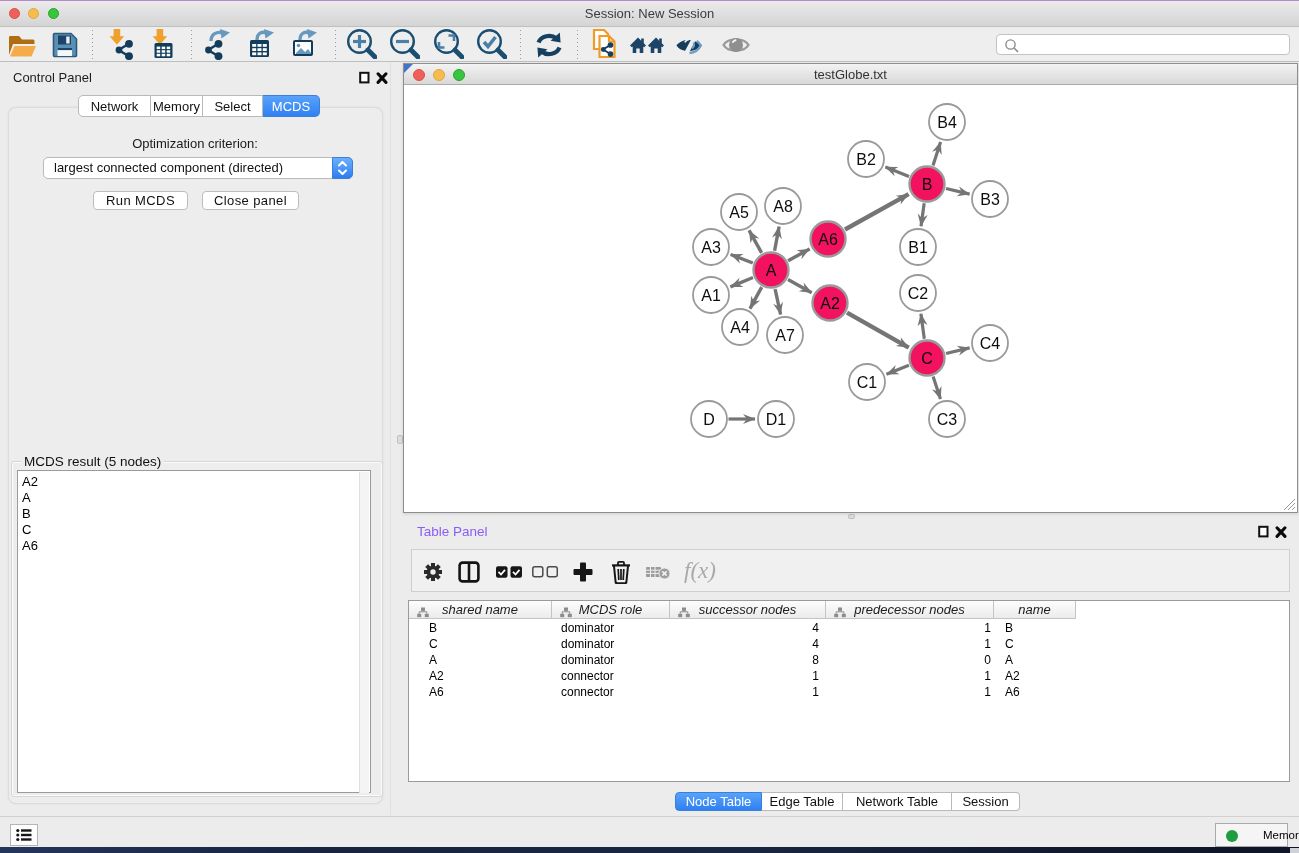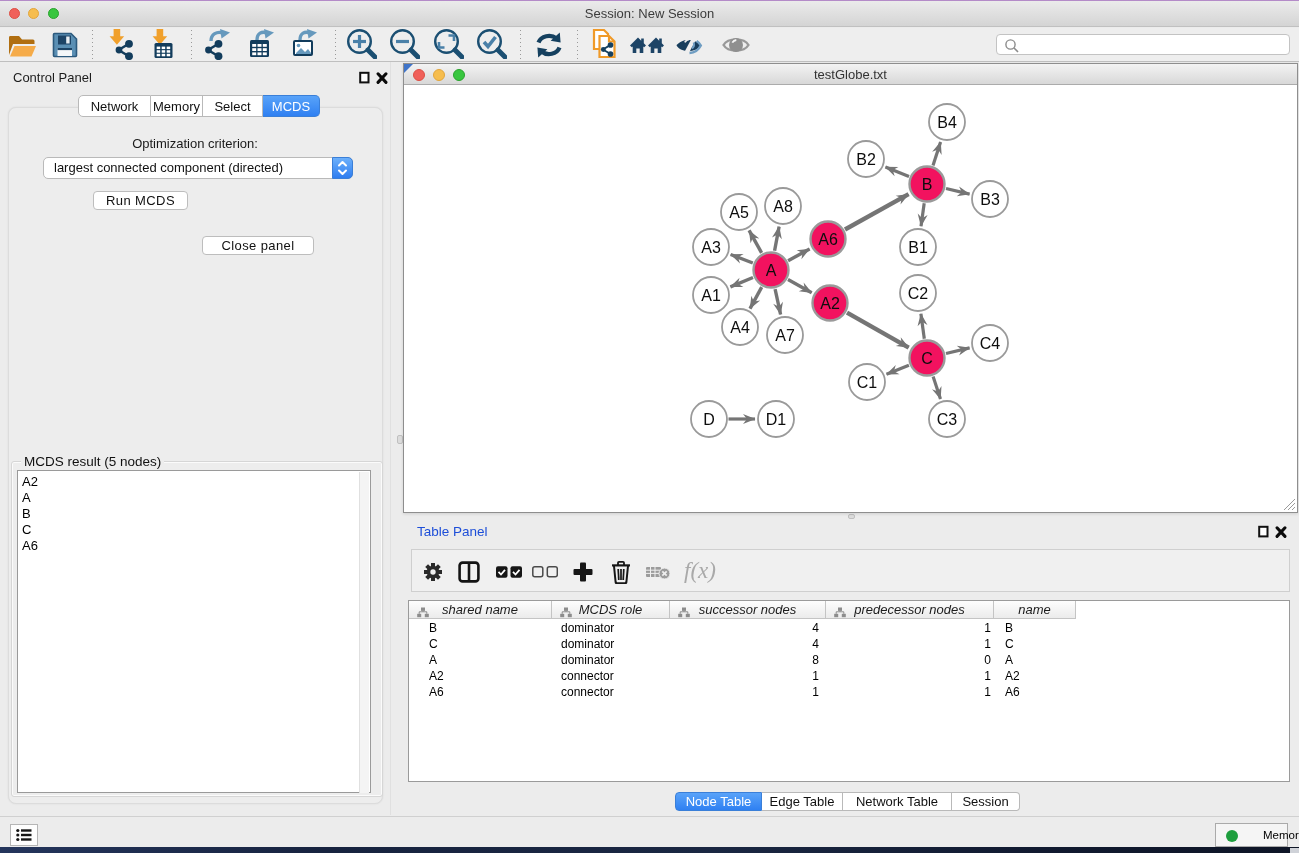--- a/index.html
+++ b/index.html
@@ -55,21 +55,21 @@
 
 
 #netwin { left:403px; top:63px; width:895px; height:450px; background:#fff;
   border:1px solid #8e8e8e; box-shadow:0 1px 3px rgba(0,0,0,0.12); }
 #nw-title { position:absolute; left:0; top:0; width:100%; height:21px;
   background:linear-gradient(#f3f3f3,#d8d8d8); border-bottom:1px solid #ababab; }
 #nw-title .tl { position:absolute; top:4.5px; width:12px; height:12px; border-radius:50%; }
 #nw-text { position:absolute; top:3px; width:100%; text-align:center; font-size:13px; color:#333; }
 
 
-#tp-title { left:417px; top:524px; font-size:13.5px; color:#1d4ed8; }
+#tp-title { left:417px; top:524px; font-size:13.5px; color:#8b5cf6; }
 #tp-toolbar { left:411px; top:549px; width:879px; height:43px; background:#f0f0f0;
   border:1px solid #cfcfcf; }
 #tbl { left:408px; top:600px; width:882px; height:182px; background:#fff; border:1px solid #9a9a9a; }
 #tbl-head { position:absolute; left:0; top:0; width:667px; height:18px;
   background:linear-gradient(#fdfdfd,#ebebeb); border-bottom:1px solid #c4c4c4; display:flex;font-style:italic; }
 .th { position:relative; height:18px; border-right:1px solid #c4c4c4; font-size:13px;
   color:#1c1c1c; text-align:center; line-height:17px; }
 .trow { position:absolute; font-size:12px; color:#000; height:16px; line-height:16px; }
 .tabrow2 { position:absolute; top:792px; left:675px; height:19px; display:flex; }
 .tab2 { height:19px; line-height:18px; font-size:13px; color:#111; background:#fff;
@@ -272,21 +272,21 @@
       <div class="tab" style="width:60px;">Select</div>
       <div class="tab sel last" style="width:57px;">MCDS</div>
   </div>
   <div id="opt-label" class="abs">Optimization criterion:</div>
   <div id="dropdown" class="abs">largest connected component (directed)
     <div id="dd-btn"><svg width="19" height="20" viewBox="0 0 19 20">
       <path d="M6 7.5 L9.5 4 L13 7.5 M6 12.5 L9.5 16 L13 12.5" fill="none" stroke="#fff" stroke-width="2" stroke-linecap="round" stroke-linejoin="round"></path>
         </svg></div>
   </div>
   <div class="btn abs" style="left:93px; top:191px; width:95px;">Run MCDS</div>
-  <div class="btn abs" style="left:202px; top:191px; width:112px;margin-top:45px;">Close panel</div>
+  <div class="btn abs" style="left:202px; top:191px; width:97px;">Close panel</div>
   <div id="mcds-group" class="abs"></div>
   <div id="mcds-label" class="abs">MCDS result (5 nodes)</div>
   <div id="mcds-list" class="abs">A2<br>A<br>B<br>C<br>A6<div id="mcds-scroll"></div></div>
 
   <div id="netwin" class="abs">
     <div id="nw-title">
       <svg style="position:absolute;left:0;top:0;" width="9" height="9" viewBox="0 0 9 9">
           <path d="M0,0 H9 L0,9 Z" fill="#3f74c9"></path>
         </svg>
       <div class="tl" style="left:9px; background:#f0605a; border:0.5px solid #dd4f44;"></div>

